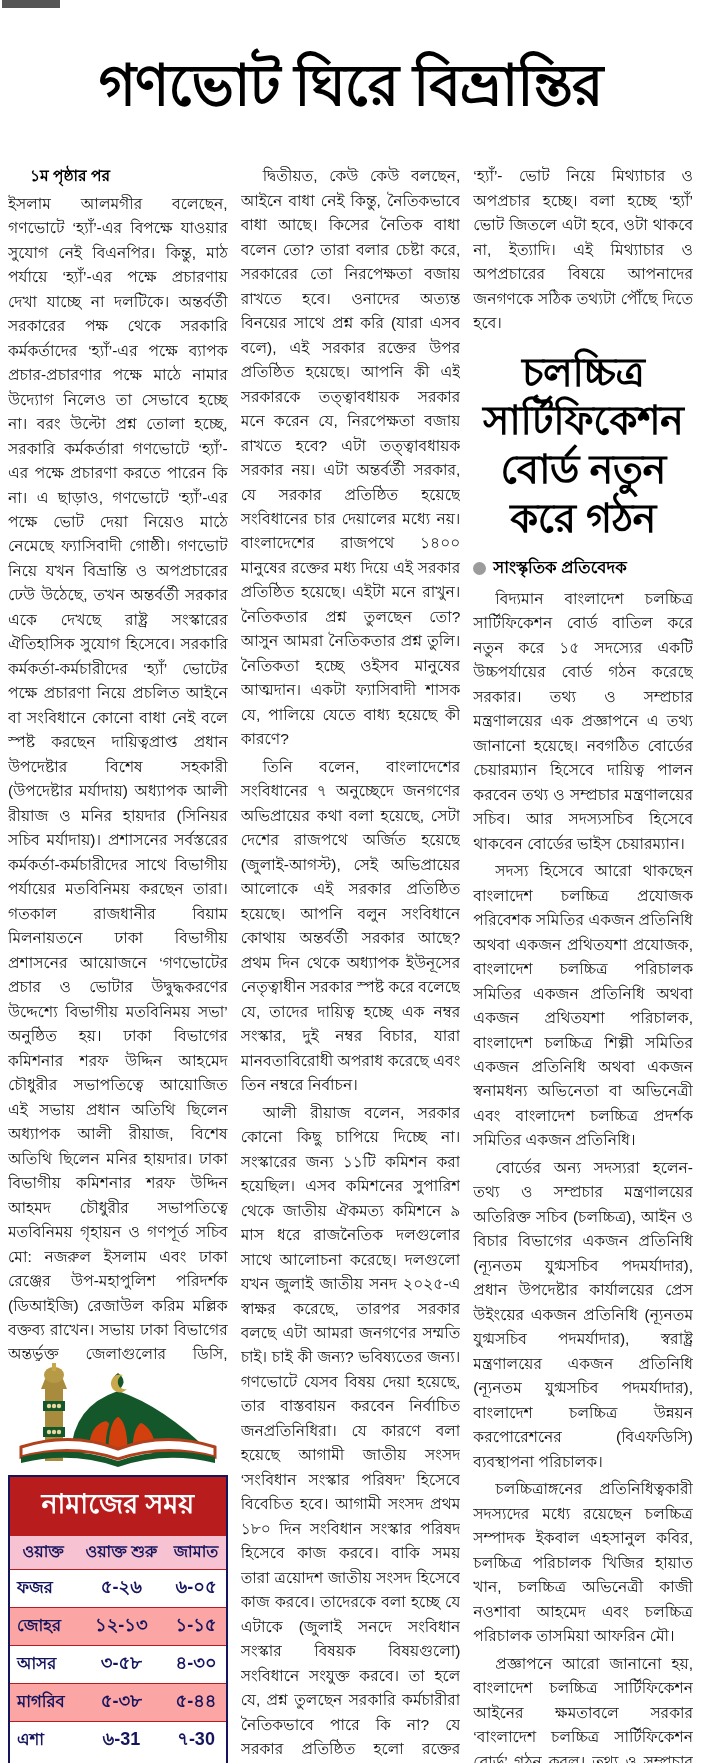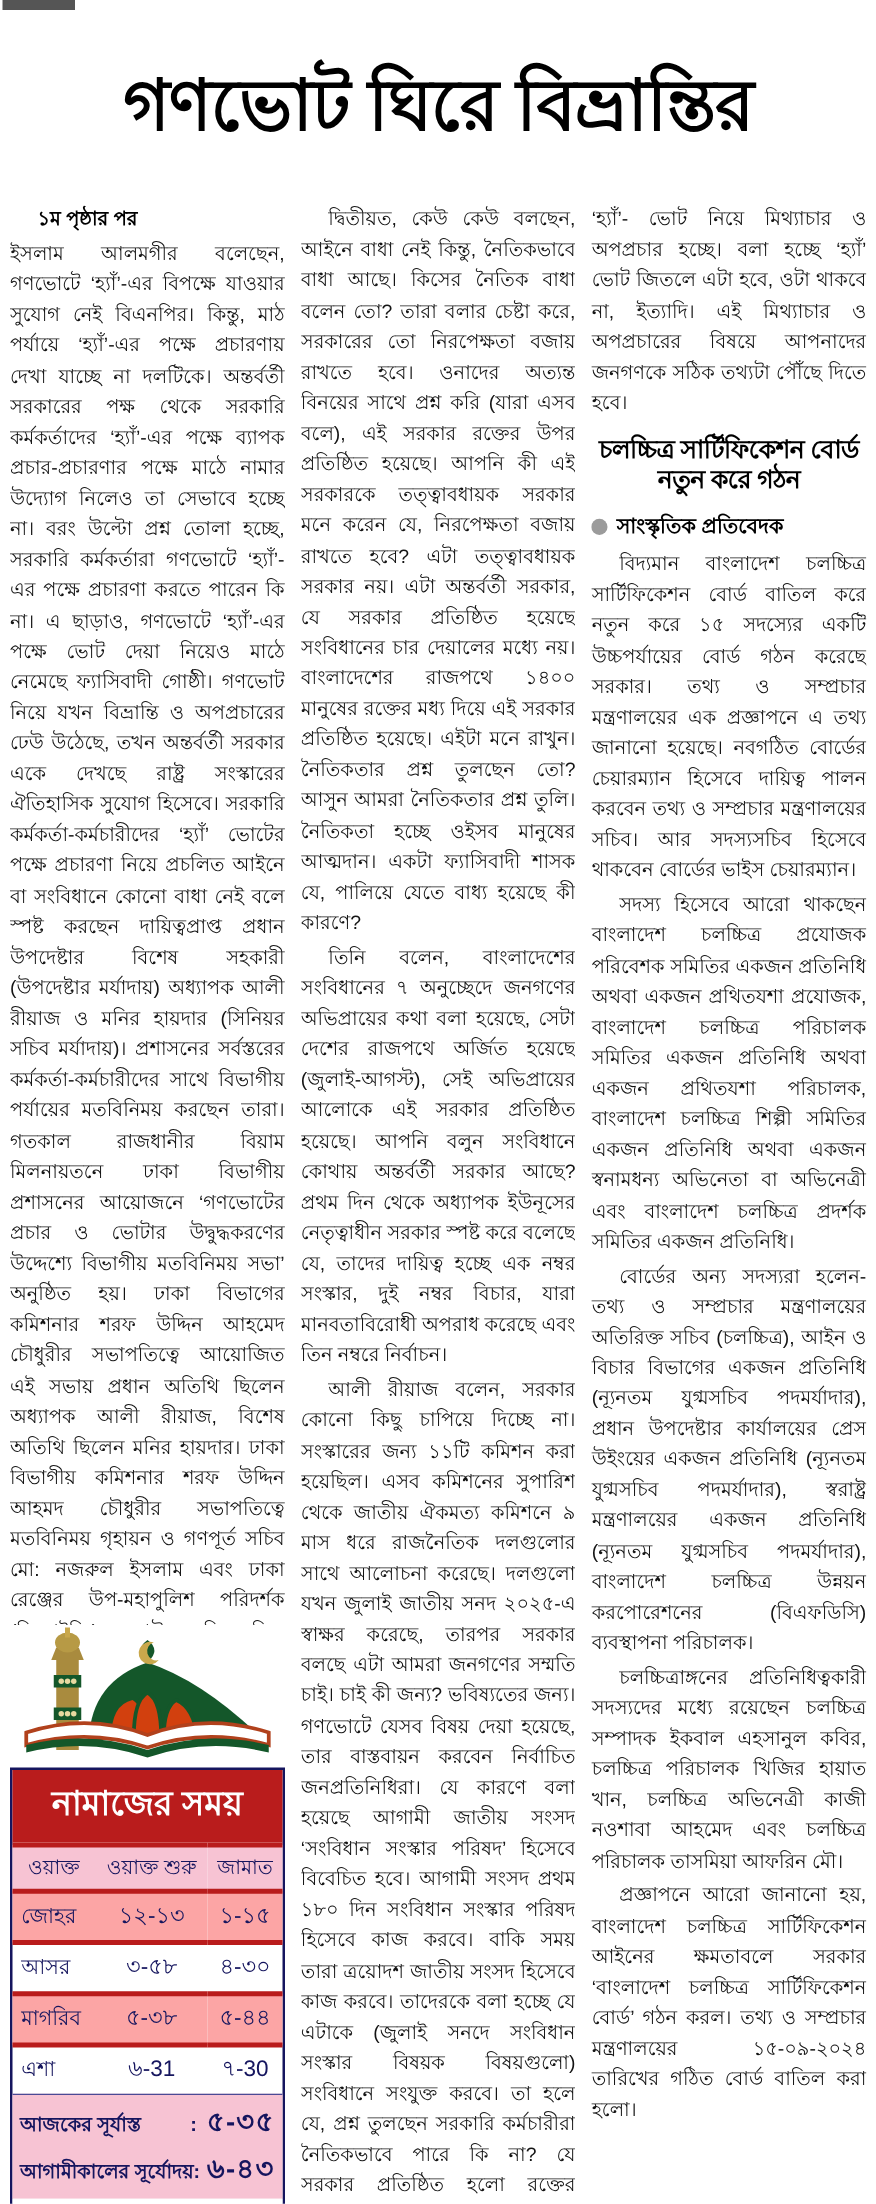--- a/index.html
+++ b/index.html
@@ -15,33 +15,33 @@
   }
   .columns{display:flex;gap:13px;padding:0 8px;height:1625px;}
   .col{flex:1 1 0;min-width:0;overflow:hidden;position:relative;}
   .cont-note{font-weight:800;font-size:16px;margin:0 0 3px;color:#000;}
   .body-text p{
     font-size:15.5px;line-height:1.58;text-align:justify;margin:0 0 3px;
     text-indent:22px;word-break:break-word;
   }
   .body-text p.cont{text-indent:0;}
   .sub-headline{
-    font-size:20px;font-weight:800;text-align:center;line-height:1.22;
+    font-size:40px;font-weight:800;text-align:center;line-height:1.22;
     margin:12px 0 8px;color:#000;letter-spacing:-.5px;
   }
   .article-block{margin-top:6px;}
   .byline{display:flex;align-items:center;gap:7px;font-weight:800;font-size:16.5px;margin:12px 0 5px;color:#000;}
   .byline .dot{width:13px;height:13px;border-radius:50%;background:#9b9b9b;flex:0 0 auto;}
   
   .bottom-block{position:absolute;bottom:0;left:0;right:0;background:#ffffff;}
   .mosque{display:block;margin:0 auto 2px;}
   .prayer{border:2px solid #15155e;}
   .prayer-title{background:#b91c1c;color:#ffffff;text-align:center;font-size:27px;font-weight:800;padding:6px 0 7px;}
   .prayer table{width:100%;border-collapse:collapse;color:#15155e;}
-  .prayer th,.prayer td{padding:3px 4px;font-weight:400;border-top:4px solid #b91c1c;}
+  .prayer th,.prayer td{padding:3px 4px;font-weight:700;border-top:1px solid #b91c1c;}
   .prayer th{font-size:16px;text-align:center;background:#f7c3d3;}
   .prayer td{font-size:18px;text-align:center;}
   .prayer td.waqt{text-align:left;padding-left:7px;font-size:16.5px;}
   .prayer tr.pink{background:#fca5a5;}
   .sun-block{background:#f7c3d3;border-top:1px solid #4a4a95;padding:4px 6px 5px;color:#15155e;}
   .sun-row{display:flex;align-items:baseline;font-weight:800;}
   .sun-row .lbl{font-size:15.5px;flex:1;}
   .sun-row .colon{font-size:16px;margin-right:8px;}
   .sun-row .val{font-size:22px;letter-spacing:1px;}
   .source-row{background:#ffffff;text-align:right;font-size:13px;font-weight:800;color:#15155e;padding:3px 6px 4px;}
@@ -95,20 +95,25 @@
         <div class="prayer-title">নামাজের সময়</div>
         <table>
           <thead>
             <tr>
               <th>ওয়াক্ত</th>
               <th>ওয়াক্ত শুরু</th>
               <th>জামাত</th>
             </tr>
           </thead>
           <tbody>
+            <tr>
+              <td class="waqt">ফজর</td>
+              <td>৫-২৬</td>
+              <td>৬-০৫</td>
+            </tr>
             <tr class="pink">
               <td class="waqt">জোহর</td>
               <td>১২-১৩</td>
               <td>১-১৫</td>
             </tr>
             <tr>
               <td class="waqt">আসর</td>
               <td>৩-৫৮</td>
               <td>৪-৩০</td>
             </tr>
@@ -117,31 +122,20 @@
               <td>৫-৩৮</td>
               <td>৫-৪৪</td>
             </tr>
             <tr>
               <td class="waqt">এশা</td>
               <td>৬-31</td>
               <td>৭-30</td>
             </tr>
           </tbody>
         </table>
-        <div class="sun-block">
-          <div class="sun-row">
-            <span class="lbl">আজকের সূর্যাস্ত</span>
-            <span class="colon">:</span>
-            <span class="val">৫-৩৫</span>
-          </div>
-          <div class="sun-row">
-            <span class="lbl">আগামীকালের সূর্যোদয়:</span>
-            <span class="val">৬-৪৩</span>
-          </div>
-        </div>
         <div class="source-row">সূত্র: ইসলামিক ফাউন্ডেশন</div>
       </div>
     </div>
   </div>
 
   <div class="col">
     <div class="body-text">
       <p>দ্বিতীয়ত, কেউ কেউ বলছেন, আইনে বাধা নেই কিন্তু, নৈতিকভাবে বাধা আছে। কিসের নৈতিক বাধা বলেন তো? তারা বলার চেষ্টা করে, সরকারের তো নিরপেক্ষতা বজায় রাখতে হবে। ওনাদের অত্যন্ত বিনয়ের সাথে প্রশ্ন করি (যারা এসব বলে), এই সরকার রক্তের উপর প্রতিষ্ঠিত হয়েছে। আপনি কী এই সরকারকে তত্ত্বাবধায়ক সরকার মনে করেন যে, নিরপেক্ষতা বজায় রাখতে হবে? এটা তত্ত্বাবধায়ক সরকার নয়। এটা অন্তর্বর্তী সরকার, যে সরকার প্রতিষ্ঠিত হয়েছে সংবিধানের চার দেয়ালের মধ্যে নয়। বাংলাদেশের রাজপথে ১৪০০ মানুষের রক্তের মধ্য দিয়ে এই সরকার প্রতিষ্ঠিত হয়েছে। এইটা মনে রাখুন। নৈতিকতার প্রশ্ন তুলছেন তো? আসুন আমরা নৈতিকতার প্রশ্ন তুলি। নৈতিকতা হচ্ছে ওইসব মানুষের আত্মদান। একটা ফ্যাসিবাদী শাসক যে, পালিয়ে যেতে বাধ্য হয়েছে কী কারণে?</p>
       <p>তিনি বলেন, বাংলাদেশের সংবিধানের ৭ অনুচ্ছেদে জনগণের অভিপ্রায়ের কথা বলা হয়েছে, সেটা দেশের রাজপথে অর্জিত হয়েছে (জুলাই-আগস্ট), সেই অভিপ্রায়ের আলোকে এই সরকার প্রতিষ্ঠিত হয়েছে। আপনি বলুন সংবিধানে কোথায় অন্তর্বর্তী সরকার আছে? প্রথম দিন থেকে অধ্যাপক ইউনূসের নেতৃত্বাধীন সরকার স্পষ্ট করে বলেছে যে, তাদের দায়িত্ব হচ্ছে এক নম্বর সংস্কার, দুই নম্বর বিচার, যারা মানবতাবিরোধী অপরাধ করেছে এবং তিন নম্বরে নির্বাচন।</p>
       <p>আলী রীয়াজ বলেন, সরকার কোনো কিছু চাপিয়ে দিচ্ছে না। সংস্কারের জন্য ১১টি কমিশন করা হয়েছিল। এসব কমিশনের সুপারিশ থেকে জাতীয় ঐকমত্য কমিশনে ৯ মাস ধরে রাজনৈতিক দলগুলোর সাথে আলোচনা করেছে। দলগুলো যখন জুলাই জাতীয় সনদ ২০২৫-এ স্বাক্ষর করেছে, তারপর সরকার বলছে এটা আমরা জনগণের সম্মতি চাই। চাই কী জন্য? ভবিষ্যতের জন্য। গণভোটে যেসব বিষয় দেয়া হয়েছে, তার বাস্তবায়ন করবেন নির্বাচিত জনপ্রতিনিধিরা। যে কারণে বলা হয়েছে আগামী জাতীয় সংসদ ‘সংবিধান সংস্কার পরিষদ’ হিসেবে বিবেচিত হবে। আগামী সংসদ প্রথম ১৮০ দিন সংবিধান সংস্কার পরিষদ হিসেবে কাজ করবে। বাকি সময় তারা ত্রয়োদশ জাতীয় সংসদ হিসেবে কাজ করবে। তাদেরকে বলা হচ্ছে যে এটাকে (জুলাই সনদে সংবিধান সংস্কার বিষয়ক বিষয়গুলো) সংবিধানে সংযুক্ত করবে। তা হলে যে, প্রশ্ন তুলছেন সরকারি কর্মচারীরা নৈতিকভাবে পারে কি না? যে সরকার প্রতিষ্ঠিত হলো রক্তের উপরে। যে সরকার এজেন্ডা হিসেবে বললো যে আমি সংস্কার করবো। রাজনৈতিক দলগুলোর সাথে বসে জাতীয় এজেন্ডা তৈরি হলো। তার চেয়ে নৈতিক ভিত্তি আর কিসে থাকতে পারে? আপনারা যদি মনে করেন যে, এটা একটা তত্ত্বাবধায়ক সরকার, এটার কাজ হচ্ছে ৯০ দিনের মধ্যে একটা নির্বাচন করে বাড়ি চলে যাবেন, তা হলে এটা বিশ্বাসঘাতকতা হবে জুলাইযোদ্ধাদের সাথে।</p>

